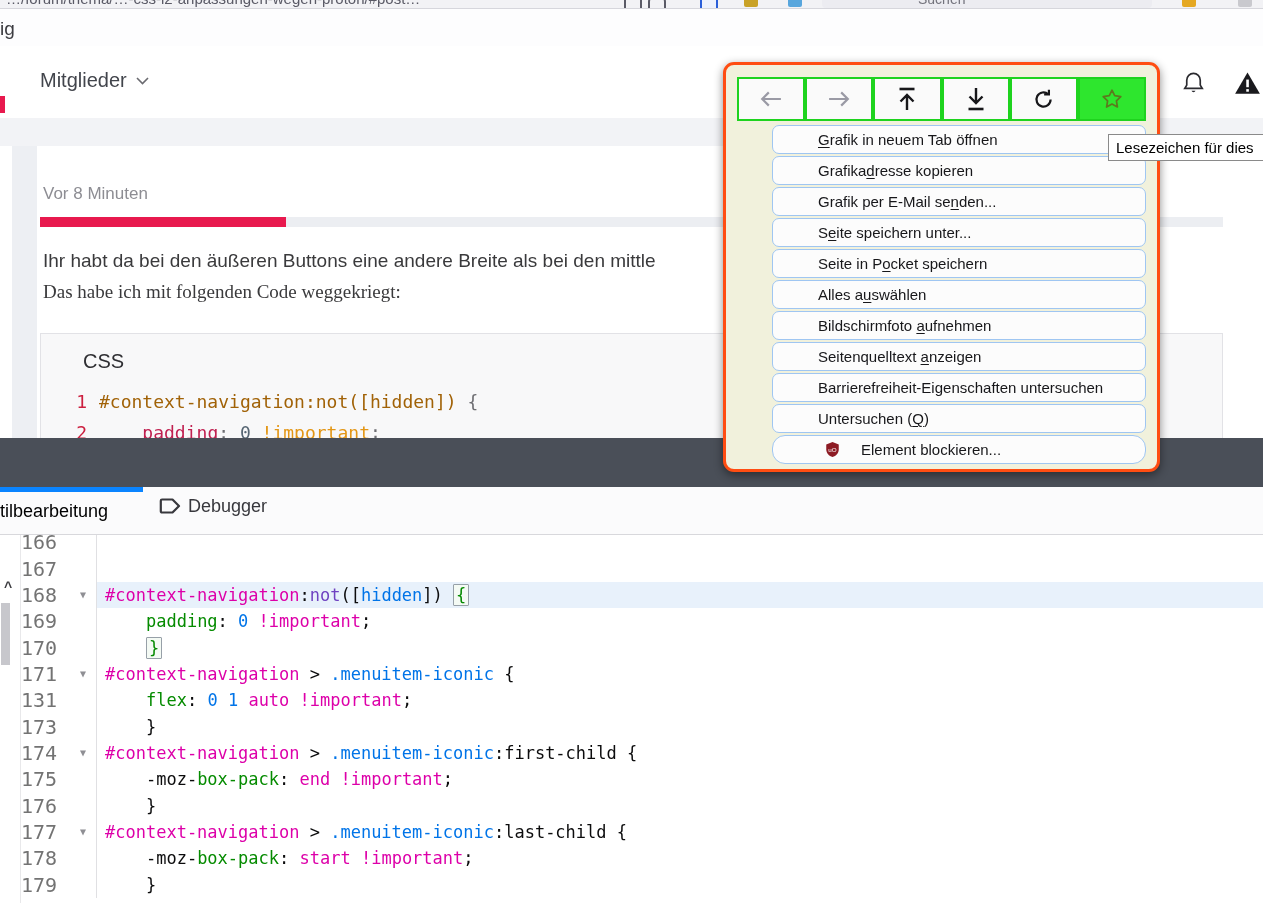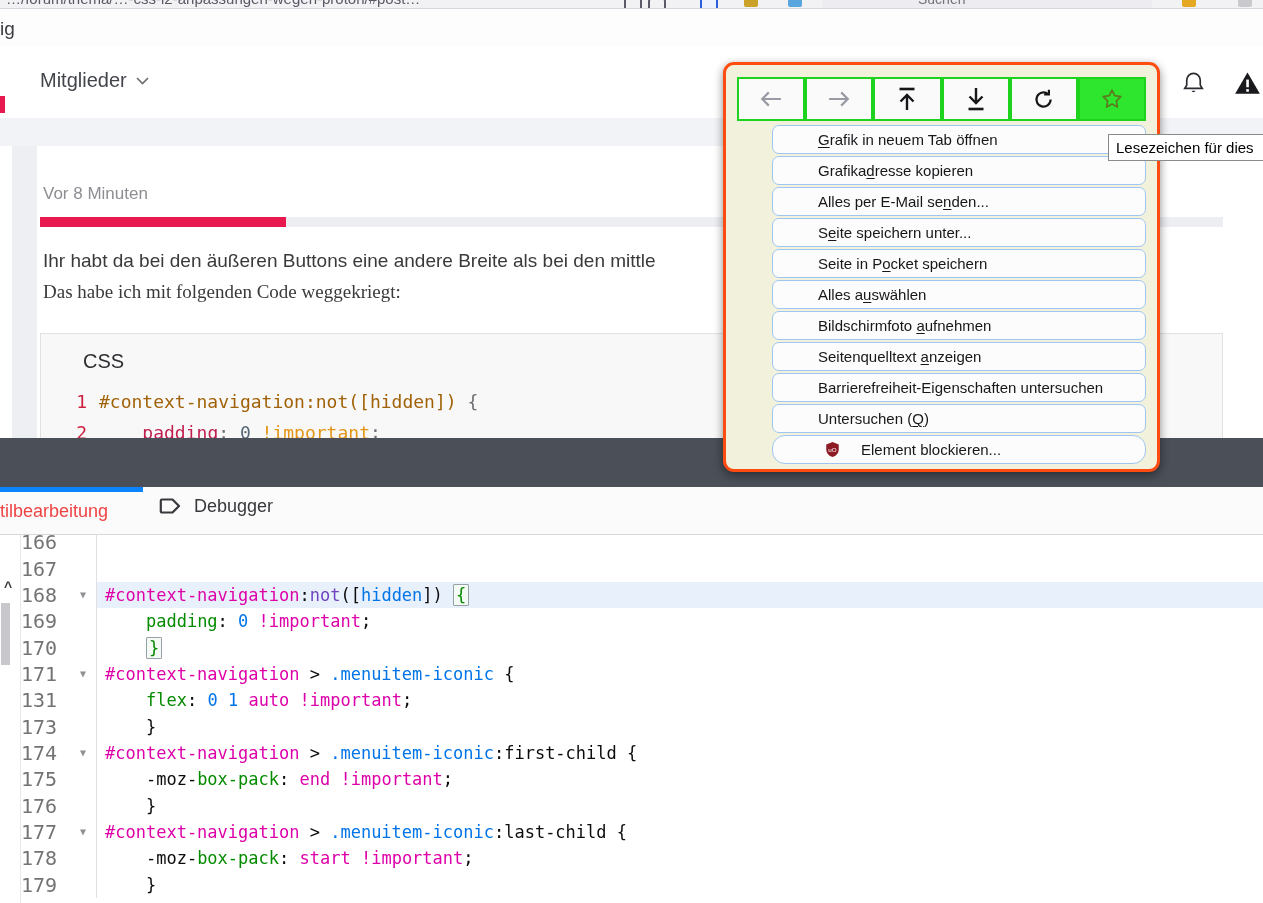--- a/index.html
+++ b/index.html
@@ -42,22 +42,22 @@
   .pagecode .pcode{padding-left:12px;}
   .t-ps{color:#a16207}.t-pp{color:#c02050}.t-pn{color:#566573}.t-pi{color:#e39615}.t-pk{color:#6e6e73}
 
   
   .darkband{position:absolute;left:0;top:438px;width:1263px;height:49px;background:#4a4f58;}
 
   
   .tabbar{position:absolute;left:0;top:487px;width:1263px;height:48px;background:#fbfbfc;
           border-bottom:1px solid #d8d8dc;box-sizing:border-box;}
   .tab-underline{position:absolute;left:0;top:0;width:143px;height:5px;background:#0a84ff;}
-  .tab1{position:absolute;left:0px;top:14px;font-size:18px;color:#ef4444;}
-  .tab2{position:absolute;left:158px;top:8px;display:flex;align-items:center;gap:11px;font-size:18px;color:#38383d;}
+  .tab1{position:absolute;left:0px;top:14px;font-size:18px;color:#000000;}
+  .tab2{position:absolute;left:158px;top:8px;display:flex;align-items:center;gap:5px;font-size:18px;color:#38383d;}
   .editor{position:absolute;left:0;top:535px;width:1263px;height:368px;background:#fff;overflow:hidden;}
   .rail{position:absolute;left:0;top:0;width:20px;height:368px;border-right:1px solid #e8e8ea;}
   .rail-up{position:absolute;left:4px;top:44px;font-size:14px;font-weight:bold;color:#3c3c40;}
   .rail-thumb{position:absolute;left:1px;top:68px;width:9px;height:62px;background:#c7c7cc;}
   .cm-lines{position:absolute;left:21px;top:-6px;right:0;}
   .cm-line{display:flex;height:26.35px;align-items:center;font-family:"DejaVu Sans Mono",monospace;}
   .ln{width:49px;text-align:left;color:#737373;font-size:20px;flex:none;}
   .fold{width:26px;text-align:center;color:#8f8f94;font-size:10px;flex:none;}
   .code{flex:1;border-left:1px solid #e0e0e3;padding-left:8px;font-size:17px;white-space:pre;
         height:100%;display:flex;align-items:center;}
@@ -275,21 +275,21 @@
       </div>
     </div>
     <div id="menu-items">
         <div class="menu-item">
           <span><span></span><span class="ak">G</span><span>rafik in neuem Tab öffnen</span></span>
         </div>
         <div class="menu-item">
           <span><span>Grafika</span><span class="ak">d</span><span>resse kopieren</span></span>
         </div>
         <div class="menu-item">
-          <span><span>Alles per E-Mail se</span><span class="ak">n</span><span>den...</span></span>
+          <span><span>Grafik per E-Mail se</span><span class="ak">n</span><span>den...</span></span>
         </div>
         <div class="menu-item">
           <span><span>S</span><span class="ak">e</span><span>ite speichern unter...</span></span>
         </div>
         <div class="menu-item">
           <span><span>Seite in P</span><span class="ak">o</span><span>cket speichern</span></span>
         </div>
         <div class="menu-item">
           <span><span>Alles a</span><span class="ak">u</span><span>swählen</span></span>
         </div>

